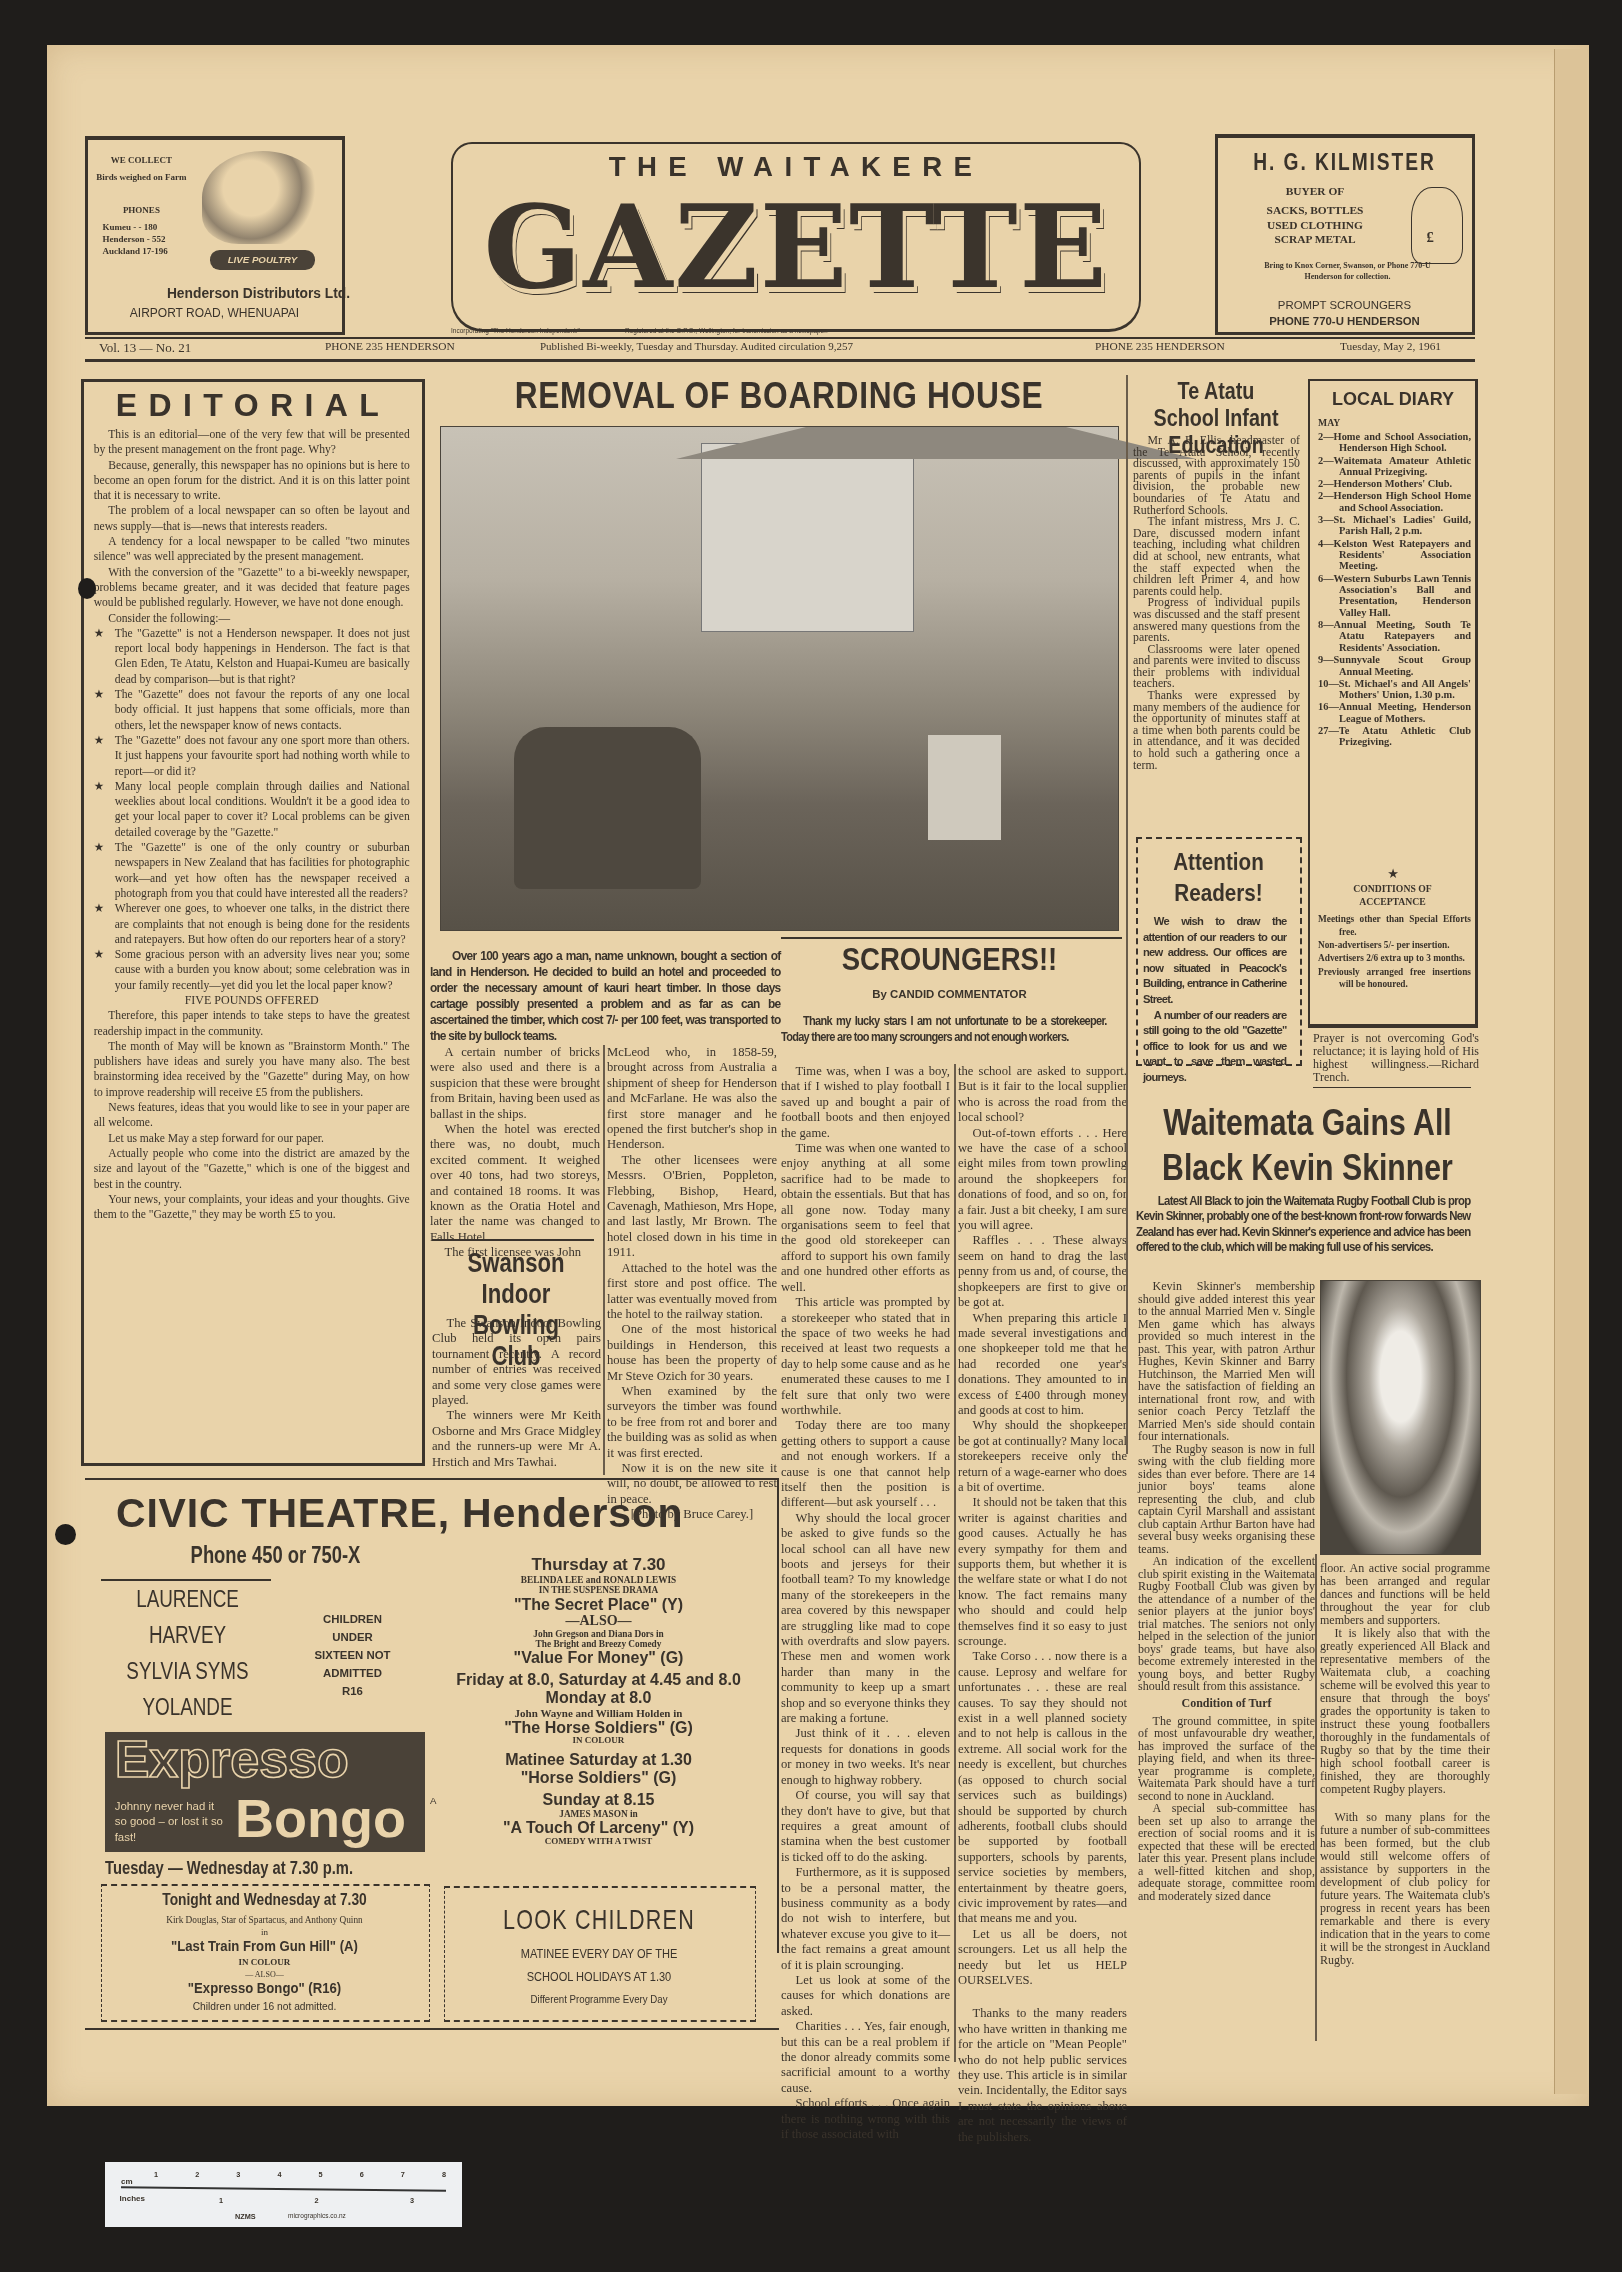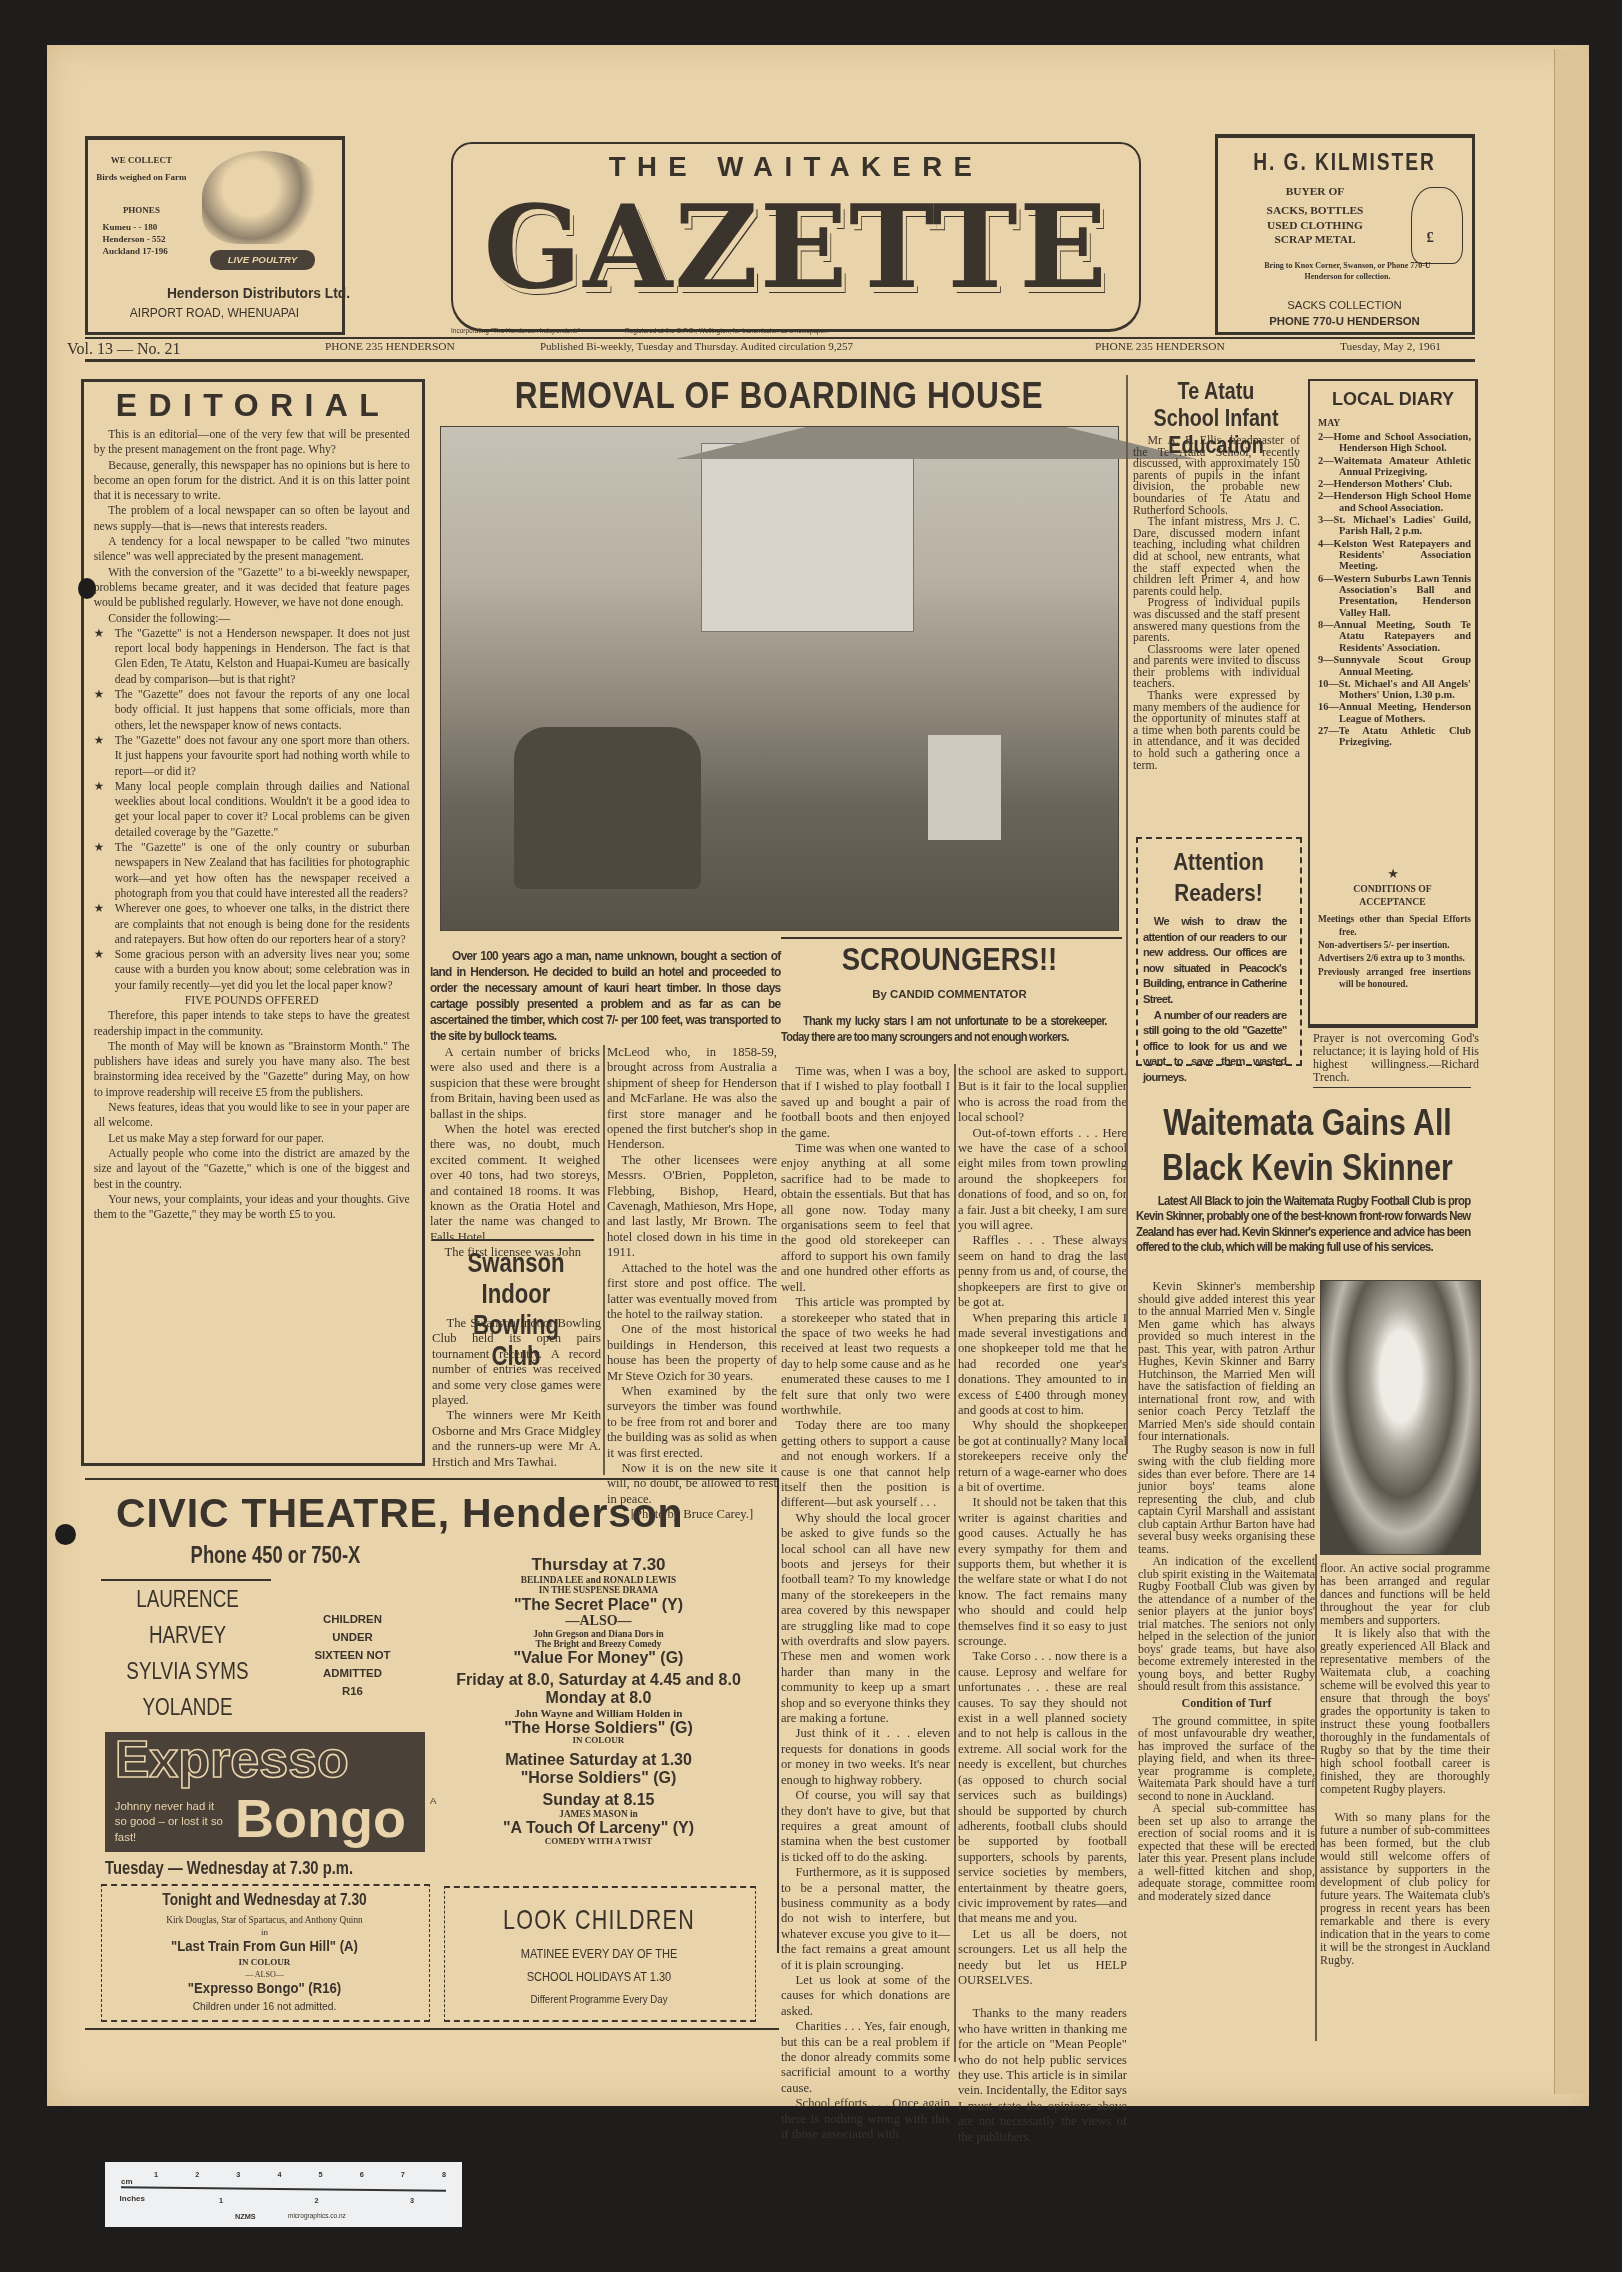--- a/index.html
+++ b/index.html
@@ -57,26 +57,26 @@
   <div class="abs c bold" style="left:16px;top:47px;width:162px;font-size:11.4px;">BUYER OF</div>
   <div class="abs c bold" style="left:16px;top:65px;width:162px;font-size:11.4px;line-height:14.6px;">
     <div>SACKS, BOTTLES</div>
     <div>USED CLOTHING</div>
     <div>SCRAP METAL</div>
   </div>
   <div class="abs" style="left:193px;top:49px;width:50px;height:75px;border:1.6px solid #3b342c;border-radius:40% 40% 20% 20%;">
       <span style="position:absolute;left:14.6px;top:41px;font-size:14.6px;font-weight:bold;">£</span>
     </div>
   <div class="abs c bold" style="left:32px;top:123px;width:195px;font-size:8px;line-height:10.5px;">Bring to Knox Corner, Swanson, or Phone 770-U Henderson for collection.</div>
-  <div class="abs c sans" style="left:0;top:161px;width:253px;font-size:11.4px;">SACKS COLLECTION</div>
+  <div class="abs c sans" style="left:0;top:161px;width:253px;font-size:11.4px;">PROMPT SCROUNGERS</div>
   <div class="abs c sans bold" style="left:0;top:177px;width:253px;font-size:11.4px;">PHONE 770-U HENDERSON</div>
 </div>
 
 <div class="hr" style="left:85px;top:337px;width:1390px;height:1.6px;"></div>
-<div class="abs" style="left:67px;top:340px;font-size:16px;">Vol. 13 — No. 21</div>
+<div class="abs" style="left:99px;top:340px;font-size:13px;">Vol. 13 — No. 21</div>
 <div class="abs" style="left:325px;top:340px;font-size:11.4px;">PHONE 235 HENDERSON</div>
 <div class="abs" style="left:540px;top:340px;font-size:11px;">Published Bi-weekly, Tuesday and Thursday.   Audited circulation 9,257</div>
 <div class="abs" style="left:1095px;top:340px;font-size:11.4px;">PHONE 235 HENDERSON</div>
 <div class="abs" style="left:1340px;top:340px;font-size:11.4px;">Tuesday, May 2, 1961</div>
 <div class="hr" style="left:85px;top:359px;width:1390px;height:3.2px;"></div>
 
 <div class="box" style="left:81px;top:379px;width:344px;height:1087px;">
   <div class="abs c sans bold" style="left:0;top:4.9px;width:338px;font-size:32px;letter-spacing:11.4px;">EDITORIAL</div>
   <div class="abs" style="left:9.7px;top:45px;width:316px;font-size:11.6px;line-height:15.3px;">
     <div class="body" style="font-size:11.6px;line-height:15.3px;">

